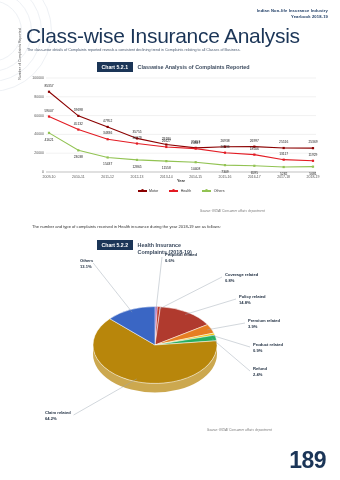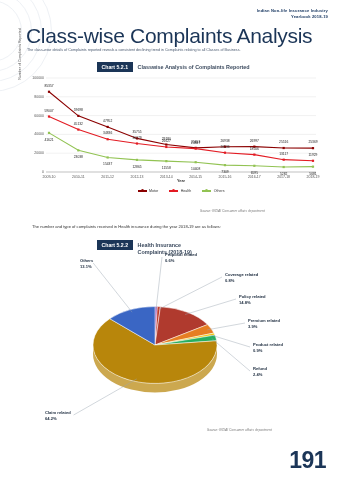--- a/index.html
+++ b/index.html
@@ -125,21 +125,21 @@
   <div class="arc a1"></div>
   <div class="arc a2"></div>
   <div class="arc a3"></div>
   <div class="arc a4"></div>
 
   <div class="running-head">
     <div>Indian Non-life Insurance Industry</div>
     <div>Yearbook 2018-19</div>
   </div>
 
-  <div class="title">Class-wise Complaints Analysis</div>
+  <div class="title">Class-wise Insurance Analysis</div>
   <div class="subtitle">The class-wise details of Complaints reported reveals a consistent declining trend in Complaints relating to all Classes of Business.</div>
 
   <div class="cap-row c1">
     <div class="badge">Chart 5.2.1</div>
     <div class="cap-text">Classwise Analysis of Complaints Reported</div>
   </div>
 
   <div class="linechart">
     <div class="lc-ylabel">Number of Complaints Reported</div>
     <div class="lc-plot" id="lc-plot">
@@ -308,14 +308,14 @@
         <div class="pct">64.2%</div>
       </div>
       <div class="plabel" style="left: 60px; top: 8px;">
         <div>Others</div>
         <div class="pct">13.1%</div>
       </div>
     </div>
 
   <div class="src s2">Source: IRDAI Consumer affairs department</div>
 
-  <div class="pagenum">191</div>
+  <div class="pagenum">189</div>
 </div>
 
 </body></html>

